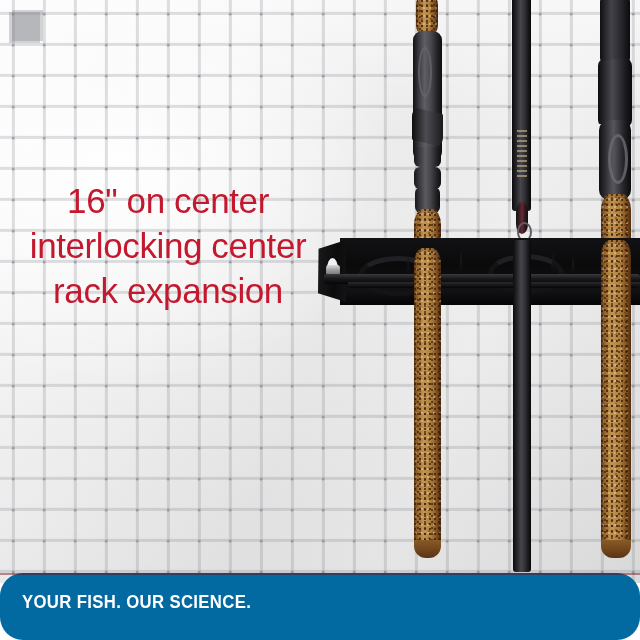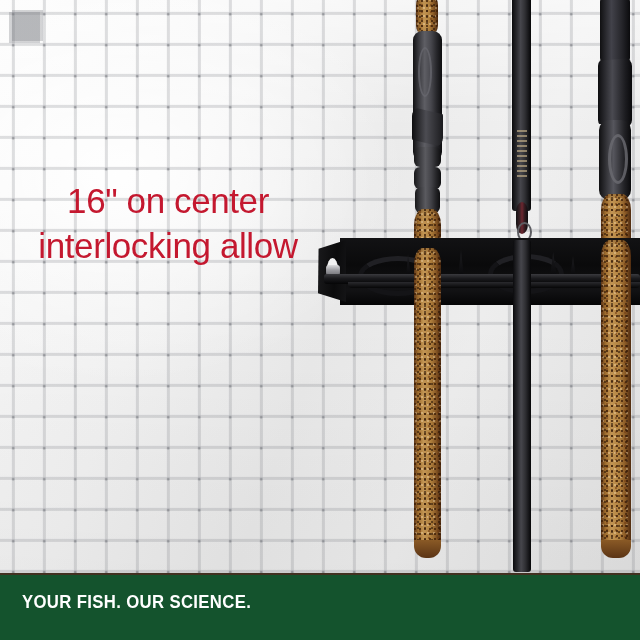--- a/index.html
+++ b/index.html
@@ -163,21 +163,22 @@
   #fin-4{left:252px;top:24px;width:6px;height:22px;clip-path:polygon(50% 0,100% 100%,0 100%);}
   .rack-lip{
     position:absolute;left:30px;top:50px;width:292px;height:6px;
     background:linear-gradient(180deg,#2a2a2e,#060607);
     border-radius:0 0 4px 4px;
   }
 
   
   .banner{
     position:absolute;left:0;top:573px;width:640px;height:67px;
-    background:#14532d;
+    background:#0369a1;
+    border-radius:23px;
   }
   .banner-edge{
     position:absolute;left:0;top:0;width:640px;height:2px;
     background:rgba(120,8,20,.45);
   }
   .tagline{
     position:absolute;left:22px;top:18px;
     color:#ffffff;
     font-family:"Liberation Sans Narrow","Liberation Sans",sans-serif;
     font-weight:bold;
@@ -194,21 +195,22 @@
 <div id="stage">
 
   <div class="wall">
     <div class="wall-shade"></div>
     <div class="pegs"></div>
     <div class="pegs2"></div>
   </div>
 
   <div class="headline">
     <span>16" on center</span>
-    <span>interlocking allow</span>
+    <span>interlocking center</span>
+    <span>rack expansion</span>
   </div>
 
   <div class="rod" id="rod-left">
 
     <div class="cork" style="left:12px;top:0;width:22px;height:40px;"></div>
 
     <div class="rod-black" style="left:9px;top:36px;width:29px;height:130px;border-radius:9px;
          background:linear-gradient(90deg,#121214 0%,#3a3a3f 20%,#5e5e64 40%,#47474d 62%,#26262a 82%,#0d0d0f 100%);"></div>
     <div style="position:absolute;left:14px;top:52px;width:10px;height:46px;border:2px solid #6a6a70;border-radius:50%;opacity:.7;"></div>
     <div style="position:absolute;left:8px;top:112px;width:31px;height:40px;border-radius:9px;

